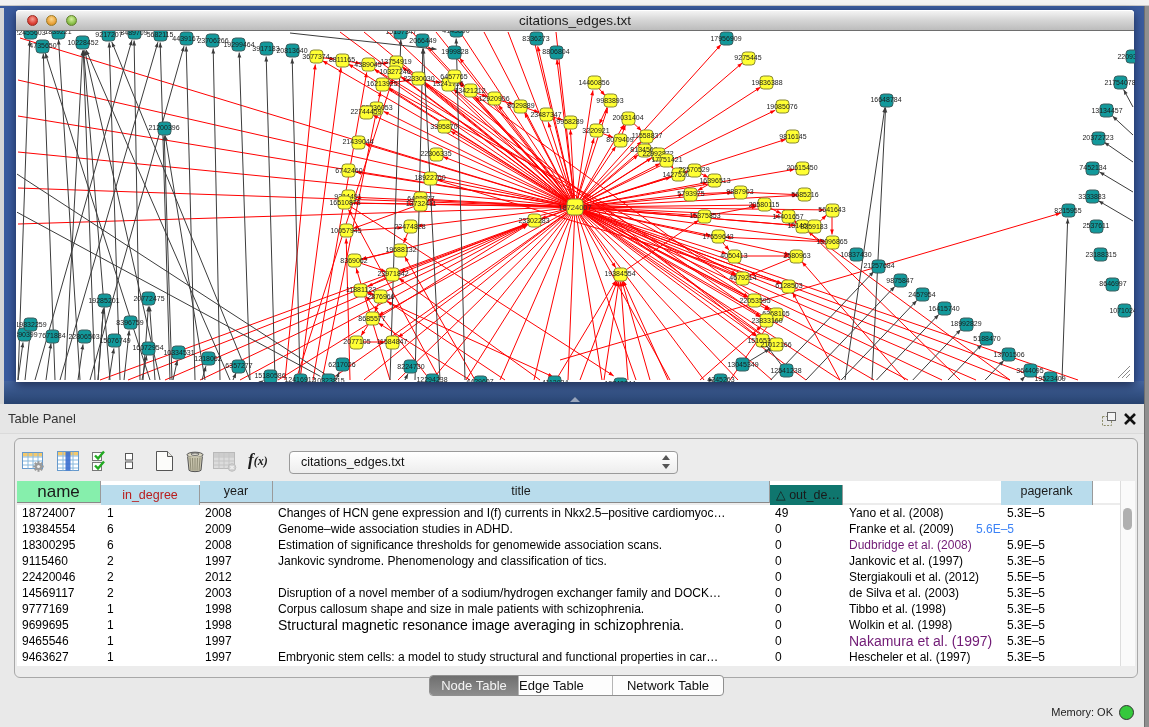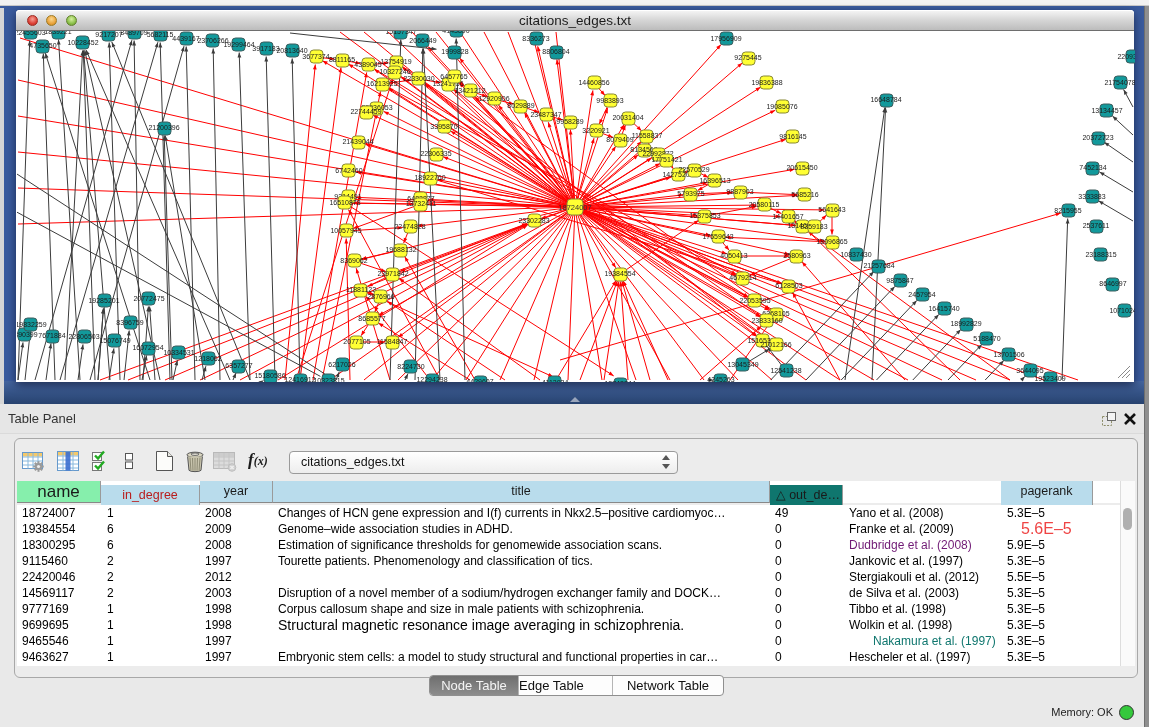--- a/index.html
+++ b/index.html
@@ -916,36 +916,36 @@
     <span style="position:absolute;left:832px;top:0;white-space:nowrap;font-size:12px;line-height:16px;color:#000">Yano et al. (2008)</span>
     <span style="position:absolute;left:990px;top:0;white-space:nowrap;font-size:12px;line-height:16px;color:#000">5.3E–5</span>
   </div>
 <div style="position:absolute;left:17px;top:521px;width:1103px;height:16px;background:#fff">
     <span style="position:absolute;left:5px;top:0;white-space:nowrap;font-size:12px;line-height:16px;color:#000">19384554</span>
     <span style="position:absolute;left:90px;top:0;white-space:nowrap;font-size:12px;line-height:16px;color:#000">6</span>
     <span style="position:absolute;left:188px;top:0;white-space:nowrap;font-size:12px;line-height:16px;color:#000">2009</span>
     <span style="position:absolute;left:261px;top:0;white-space:nowrap;font-size:12px;line-height:16px;color:#000">Genome–wide association studies in ADHD.</span>
     <span style="position:absolute;left:758px;top:0;white-space:nowrap;font-size:12px;line-height:16px;color:#000">0</span>
     <span style="position:absolute;left:832px;top:0;white-space:nowrap;font-size:12px;line-height:16px;color:#000">Franke et al. (2009)</span>
-    <span style="position:absolute;left:1004px;top:0;white-space:nowrap;font-size:16px;line-height:16px;color:#ef4444">5.6E–5</span>
+    <span style="position:absolute;left:959px;top:0;white-space:nowrap;font-size:12px;line-height:16px;color:#3b82f6">5.6E–5</span>
   </div>
 <div style="position:absolute;left:17px;top:537px;width:1103px;height:16px;background:#fff">
     <span style="position:absolute;left:5px;top:0;white-space:nowrap;font-size:12px;line-height:16px;color:#000">18300295</span>
     <span style="position:absolute;left:90px;top:0;white-space:nowrap;font-size:12px;line-height:16px;color:#000">6</span>
     <span style="position:absolute;left:188px;top:0;white-space:nowrap;font-size:12px;line-height:16px;color:#000">2008</span>
     <span style="position:absolute;left:261px;top:0;white-space:nowrap;font-size:12px;line-height:16px;color:#000">Estimation of significance thresholds for genomewide association scans.</span>
     <span style="position:absolute;left:758px;top:0;white-space:nowrap;font-size:12px;line-height:16px;color:#000">0</span>
     <span style="position:absolute;left:832px;top:0;white-space:nowrap;font-size:12px;line-height:16px;color:#701a75">Dudbridge et al. (2008)</span>
     <span style="position:absolute;left:990px;top:0;white-space:nowrap;font-size:12px;line-height:16px;color:#000">5.9E–5</span>
   </div>
 <div style="position:absolute;left:17px;top:553px;width:1103px;height:16px;background:#fff">
     <span style="position:absolute;left:5px;top:0;white-space:nowrap;font-size:12px;line-height:16px;color:#000">9115460</span>
     <span style="position:absolute;left:90px;top:0;white-space:nowrap;font-size:12px;line-height:16px;color:#000">2</span>
     <span style="position:absolute;left:188px;top:0;white-space:nowrap;font-size:12px;line-height:16px;color:#000">1997</span>
-    <span style="position:absolute;left:261px;top:0;white-space:nowrap;font-size:12px;line-height:16px;color:#000">Tourette patients. Phenomenology and classification of tics.</span>
+    <span style="position:absolute;left:261px;top:0;white-space:nowrap;font-size:12px;line-height:16px;color:#000">Jankovic syndrome. Phenomenology and classification of tics.</span>
     <span style="position:absolute;left:758px;top:0;white-space:nowrap;font-size:12px;line-height:16px;color:#000">0</span>
     <span style="position:absolute;left:832px;top:0;white-space:nowrap;font-size:12px;line-height:16px;color:#000">Jankovic et al. (1997)</span>
     <span style="position:absolute;left:990px;top:0;white-space:nowrap;font-size:12px;line-height:16px;color:#000">5.3E–5</span>
   </div>
 <div style="position:absolute;left:17px;top:569px;width:1103px;height:16px;background:#fff">
     <span style="position:absolute;left:5px;top:0;white-space:nowrap;font-size:12px;line-height:16px;color:#000">22420046</span>
     <span style="position:absolute;left:90px;top:0;white-space:nowrap;font-size:12px;line-height:16px;color:#000">2</span>
     <span style="position:absolute;left:188px;top:0;white-space:nowrap;font-size:12px;line-height:16px;color:#000">2012</span>
     <span style="position:absolute;left:758px;top:0;white-space:nowrap;font-size:12px;line-height:16px;color:#000">0</span>
     <span style="position:absolute;left:832px;top:0;white-space:nowrap;font-size:12px;line-height:16px;color:#000">Stergiakouli et al. (2012)</span>
@@ -976,21 +976,21 @@
     <span style="position:absolute;left:261px;top:0;white-space:nowrap;font-size:14px;line-height:16px;color:#000">Structural magnetic resonance image averaging in schizophrenia.</span>
     <span style="position:absolute;left:758px;top:0;white-space:nowrap;font-size:12px;line-height:16px;color:#000">0</span>
     <span style="position:absolute;left:832px;top:0;white-space:nowrap;font-size:12px;line-height:16px;color:#000">Wolkin et al. (1998)</span>
     <span style="position:absolute;left:990px;top:0;white-space:nowrap;font-size:12px;line-height:16px;color:#000">5.3E–5</span>
   </div>
 <div style="position:absolute;left:17px;top:633px;width:1103px;height:16px;background:#fff">
     <span style="position:absolute;left:5px;top:0;white-space:nowrap;font-size:12px;line-height:16px;color:#000">9465546</span>
     <span style="position:absolute;left:90px;top:0;white-space:nowrap;font-size:12px;line-height:16px;color:#000">1</span>
     <span style="position:absolute;left:188px;top:0;white-space:nowrap;font-size:12px;line-height:16px;color:#000">1997</span>
     <span style="position:absolute;left:758px;top:0;white-space:nowrap;font-size:12px;line-height:16px;color:#000">0</span>
-    <span style="position:absolute;left:856px;top:0;white-space:nowrap;font-size:12px;line-height:16px;color:#0f766e">Nakamura et al. (1997)</span>
+    <span style="position:absolute;left:832px;top:0;white-space:nowrap;font-size:14px;line-height:16px;color:#701a75">Nakamura et al. (1997)</span>
     <span style="position:absolute;left:990px;top:0;white-space:nowrap;font-size:12px;line-height:16px;color:#000">5.3E–5</span>
   </div>
 <div style="position:absolute;left:17px;top:649px;width:1103px;height:16px;background:#fff">
     <span style="position:absolute;left:5px;top:0;white-space:nowrap;font-size:12px;line-height:16px;color:#000">9463627</span>
     <span style="position:absolute;left:90px;top:0;white-space:nowrap;font-size:12px;line-height:16px;color:#000">1</span>
     <span style="position:absolute;left:188px;top:0;white-space:nowrap;font-size:12px;line-height:16px;color:#000">1997</span>
     <span style="position:absolute;left:261px;top:0;white-space:nowrap;font-size:12px;line-height:16px;color:#000">Embryonic stem cells: a model to study structural and functional properties in car…</span>
     <span style="position:absolute;left:758px;top:0;white-space:nowrap;font-size:12px;line-height:16px;color:#000">0</span>
     <span style="position:absolute;left:832px;top:0;white-space:nowrap;font-size:12px;line-height:16px;color:#000">Hescheler et al. (1997)</span>
     <span style="position:absolute;left:990px;top:0;white-space:nowrap;font-size:12px;line-height:16px;color:#000">5.3E–5</span>

